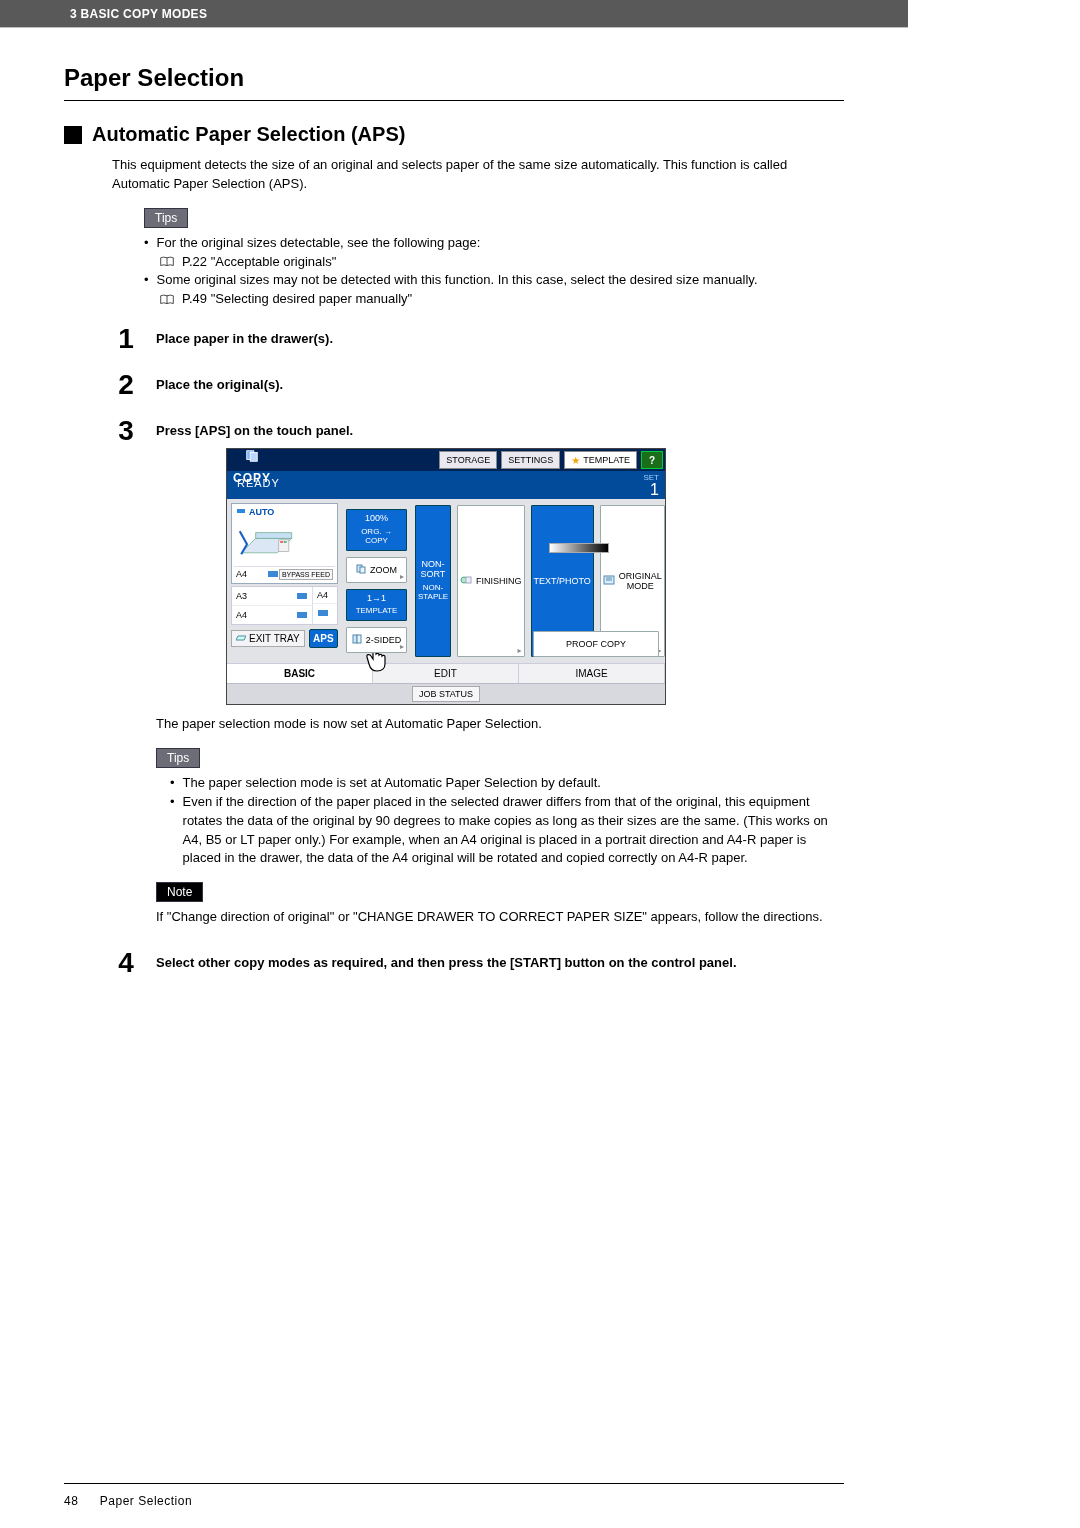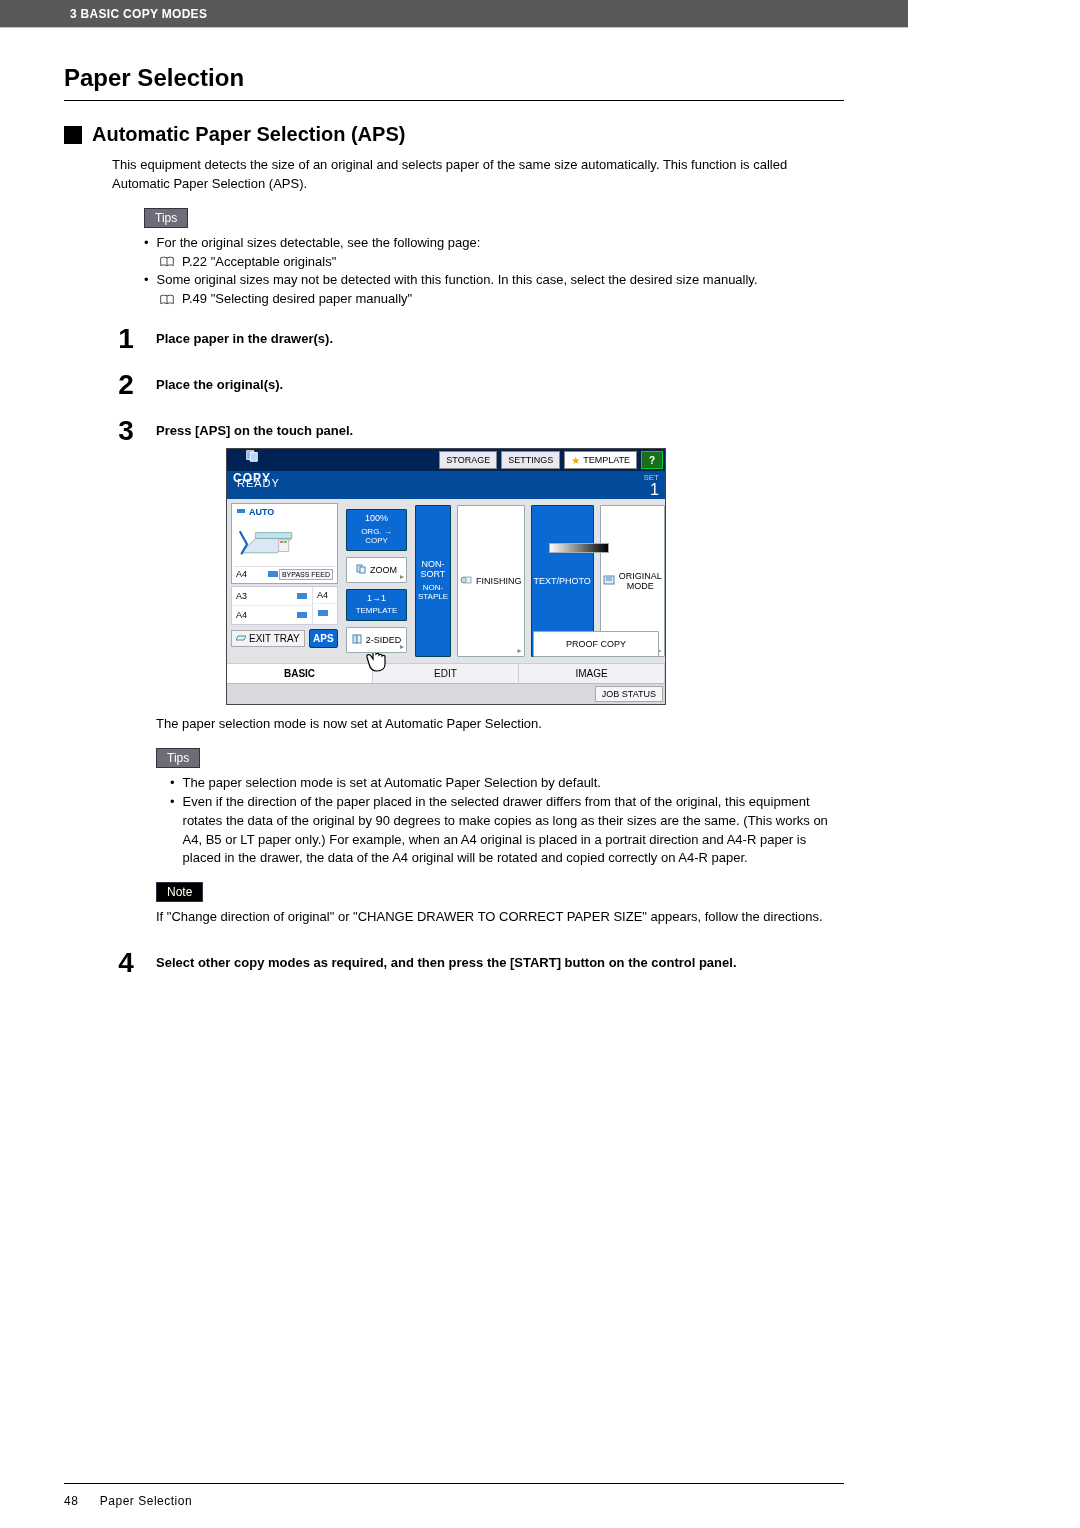--- a/index.html
+++ b/index.html
@@ -95,21 +95,21 @@
 
   .density { display: flex; align-items: center; gap: 2px; justify-content: center; }
   .dens-bar { width: 60px; height: 10px; border: 1px solid #aaa; position: relative; background: linear-gradient(to right, #fff, #000); }
   .dens-btn { width: 14px; height: 14px; border: 1px solid #888; background: #fff; font-size: 9px; display: flex; align-items: center; justify-content: center; }
   .auto-chip { border: 1px solid #888; font-size: 8px; padding: 1px 4px; background: #fff; }
 
   .bottom-tabs { display: flex; background: #e2e3e7; border-top: 1px solid #ccd; }
   .tab { flex: 1; text-align: center; font-size: 10px; padding: 4px 0; border-right: 1px solid #ccd; background: #f2f2f5; }
   .tab.active { background: #fff; font-weight: bold; }
 
-  .statusbar { display: flex; justify-content: flex-end; background: #d8d9de; border-top: 1px solid #bbc; }
+  .statusbar { display: flex; justify-content: center; background: #d8d9de; border-top: 1px solid #bbc; }
   .status-btn { font-size: 9px; padding: 2px 6px; border: 1px solid #aaa; background: #f6f6f9; margin: 2px; }
 
   .para-below { margin-top: 8px; }
 
   .footer-rule { position: absolute; left: 64px; right: 64px; bottom: 44px; border-top: 1px solid #000; }
   .footer-text { position: absolute; left: 64px; bottom: 20px; font-size: 12px; letter-spacing: 0.5px; }
   .footer-pg { display: inline-block; width: 32px; }
 
   .star-icon { color: #f5a300; font-size: 10px; }
   .doc-icon svg { width: 10px; height: 10px; }

